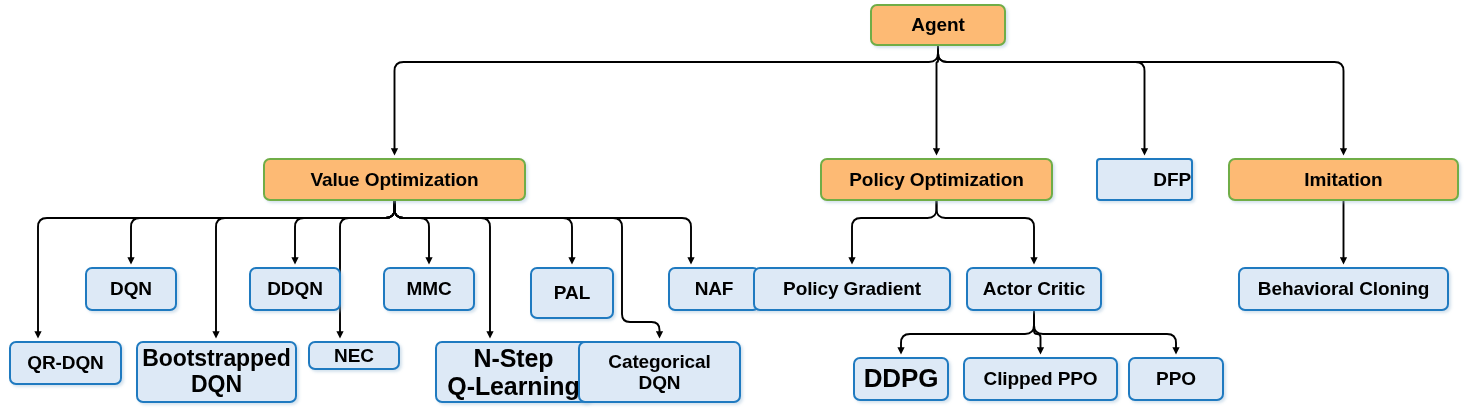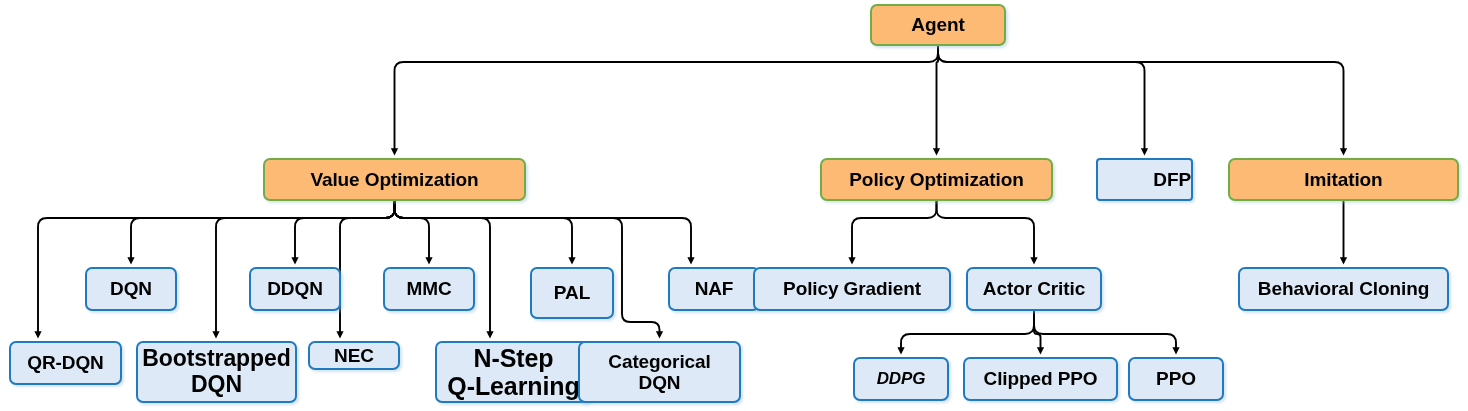--- a/index.html
+++ b/index.html
@@ -104,18 +104,18 @@
       <div class="node blue" style="left: 966px; top: 267px; width: 136px; height: 44px; font-size: 19px;"><span>Actor Critic</span></div>
       <div class="node blue" style="left: 1238px; top: 267px; width: 211px; height: 44px; font-size: 19px;"><span>Behavioral Cloning</span></div>
       <div class="node blue" style="left: 9px; top: 341px; width: 113px; height: 44px; font-size: 19px;"><span>QR-DQN</span></div>
       <div class="node blue" style="left: 136px; top: 341px; width: 161px; height: 62px; font-size: 23px;"><span>Bootstrapped
 DQN</span></div>
       <div class="node blue" style="left: 308px; top: 341px; width: 92px; height: 29px; font-size: 19px;"><span>NEC</span></div>
       <div class="node blue" style="left: 411px; top: 341px; width: 157px; height: 62px; font-size: 25px; margin-left: 24px;"><span>N-Step
 Q-Learning</span></div>
       <div class="node blue" style="left: 578px; top: 341px; width: 163px; height: 62px; font-size: 19px;"><span>Categorical
 DQN</span></div>
-      <div class="node blue" style="left: 853px; top: 357px; width: 96px; height: 44px; font-size: 17px; font-style: italic;"><span>DDPG</span></div>
+      <div class="node blue" style="left: 853px; top: 357px; width: 96px; height: 44px; font-size: 26px;"><span>DDPG</span></div>
       <div class="node blue" style="left: 963px; top: 357px; width: 155px; height: 44px; font-size: 19px;"><span>Clipped PPO</span></div>
       <div class="node blue" style="left: 1128px; top: 357px; width: 96px; height: 44px; font-size: 19px;"><span>PPO</span></div>
     </div>
 
 </div>
 
 </body></html>

